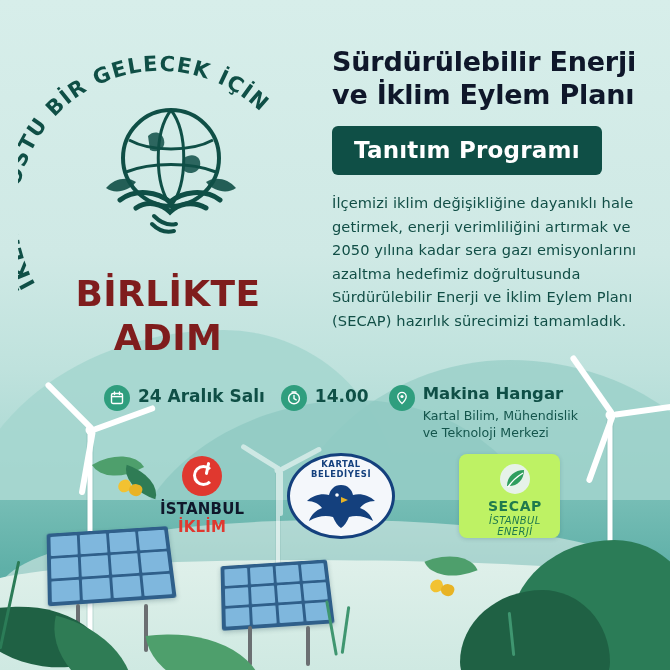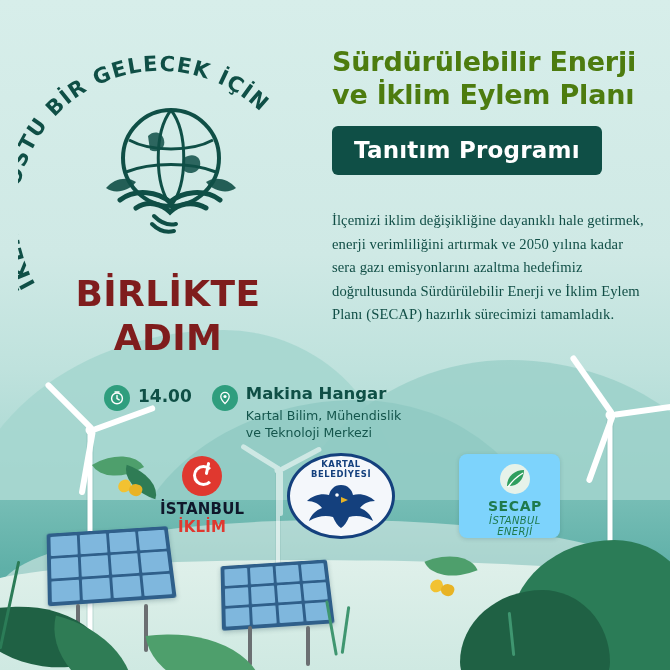--- a/index.html
+++ b/index.html
@@ -205,44 +205,43 @@
   }
 
   
   .right {
     position: absolute;
     left: 332px;
     top: 46px;
     width: 312px;
   }
   .headline {
-    color: #4d7c0f;
+    color: #0f172a;
     font-size: 27px;
     font-weight: bold;
     line-height: 1.22;
     margin: 0 0 14px 0;
     letter-spacing: -.2px;
   }
   .program-badge {
     display: inline-block;
     background: #0f4f46;
     color: #ffffff;
     font-size: 23px;
     font-weight: bold;
     padding: 11px 22px 12px 22px;
     border-radius: 6px;
     letter-spacing: .2px;
   }
   .body-text {
-    margin-top: 34px;
+    margin-top: 16px;
     color: #114e46;
     font-size: 14.6px;
     line-height: 1.62;
     letter-spacing: .1px;
-    font-family: Liberation Serif, serif;
   }
 
   
   .info-strip {
     position: absolute;
     left: 104px;
     top: 384px;
     width: 540px;
     display: flex;
     align-items: flex-start;
@@ -352,21 +351,21 @@
     letter-spacing: .6px;
   }
   .logo-kartal .eagle {
     position: absolute;
     left: 50%;
     top: 28px;
     transform: translateX(-50%);
   }
   .logo-secap {
     width: 108px; height: 84px;
-    background: #7dd3fc;
+    background: #bef264;
     border-radius: 8px;
     box-shadow: 0 1px 4px rgba(20,60,70,.18);
     text-align: center;
     padding-top: 8px;
     box-sizing: border-box;
     margin-left: 30px;
   }
   .logo-secap .leafmark {
     width: 34px; height: 34px;
     margin: 0 auto 2px auto;
@@ -516,20 +515,31 @@
     <h1 class="headline">
       <span>Sürdürülebilir Enerji</span><br>
       <span>ve İklim Eylem Planı</span>
     </h1>
     <div class="program-badge">Tanıtım Programı</div>
     <p class="body-text">İlçemizi iklim değişikliğine dayanıklı hale getirmek, enerji verimliliğini artırmak ve 2050 yılına kadar sera gazı emisyonlarını azaltma hedefimiz doğrultusunda Sürdürülebilir Enerji ve İklim Eylem Planı (SECAP) hazırlık sürecimizi tamamladık.</p>
   </div>
 
   <div class="info-strip">
 
+    <div class="info-item">
+      <div class="icon-circle">
+        <svg width="14" height="14" viewBox="0 0 14 14">
+          <rect x="1.5" y="2.5" width="11" height="10" rx="1.6" fill="none" stroke="#ffffff" stroke-width="1.4"></rect>
+          <line x1="1.5" y1="5.6" x2="12.5" y2="5.6" stroke="#ffffff" stroke-width="1.4"></line>
+          <line x1="4.5" y1="1" x2="4.5" y2="3.6" stroke="#ffffff" stroke-width="1.4" stroke-linecap="round"></line>
+          <line x1="9.5" y1="1" x2="9.5" y2="3.6" stroke="#ffffff" stroke-width="1.4" stroke-linecap="round"></line>
+        </svg>
+      </div>
+      <div class="info-text">24 Aralık Salı</div>
+    </div>
 
     <div class="info-item">
       <div class="icon-circle">
         <svg width="14" height="14" viewBox="0 0 14 14">
           <circle cx="7" cy="7.4" r="5.4" fill="none" stroke="#ffffff" stroke-width="1.4"></circle>
           <path d="M7 4.4 V7.6 L9.2 8.8" fill="none" stroke="#ffffff" stroke-width="1.4" stroke-linecap="round"></path>
           <line x1="5" y1="1" x2="9" y2="1" stroke="#ffffff" stroke-width="1.4" stroke-linecap="round"></line>
         </svg>
       </div>
       <div class="info-text">14.00</div>

